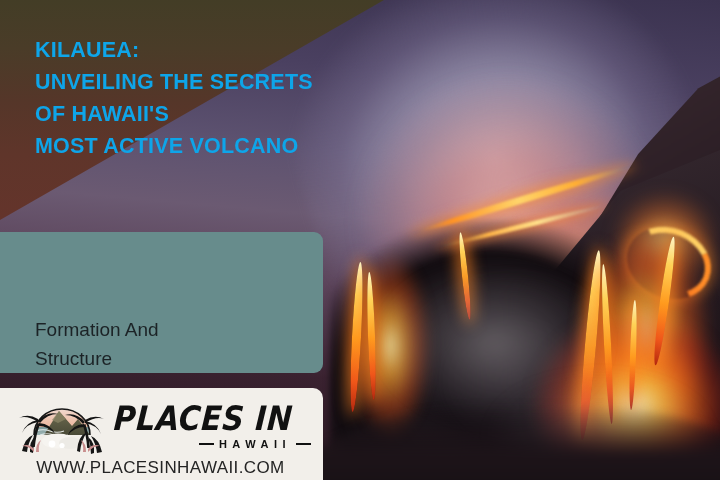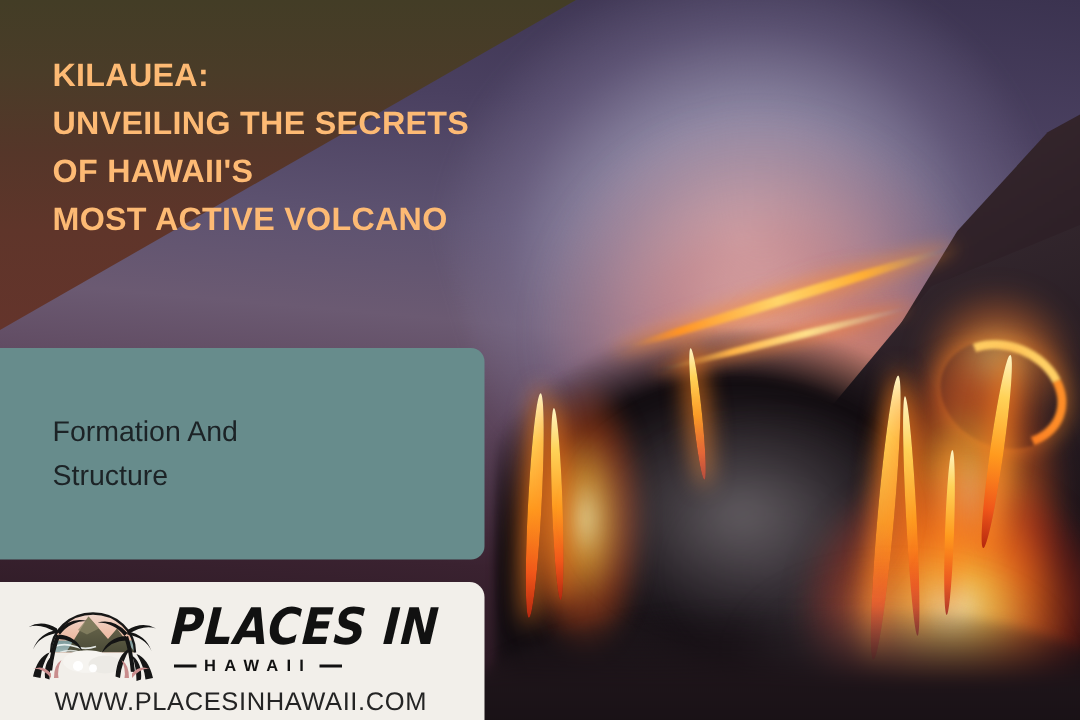--- a/index.html
+++ b/index.html
@@ -195,36 +195,36 @@
       #553629 46%,
       #5f352a 70%,
       #64342b 100%);
     clip-path:polygon(0 0, 384px 0, 0 220px);
   }
 
   
   .title {
     position:absolute; left:35px; top:34px;
     width:370px;
-    color:#fdba74;
+    color:#0ea5e9;
     font-size:21.5px;
     font-weight:bold;
     line-height:32px;
     letter-spacing:.2px;
     text-transform:uppercase;
     white-space:pre-line;
   }
 
   
   .caption-card {
     position:absolute; left:0; top:232px;
     width:323px; height:141px;
     background:#678c8c;
     border-radius:0 9px 9px 0;
-    display:flex; align-items:center;
+    display:flex; align-items:flex-end;
   }
   .caption-text {
     margin-left:35px; margin-right:22px;
     color:#1c2326;
     font-size:19px;
     line-height:29px;
     font-weight:400;
     white-space:pre-line;
   }
 
@@ -248,21 +248,21 @@
   }
   .logo-places {
     font-family:"DejaVu Sans", sans-serif;
     font-size:30px; font-weight:bold; font-style:italic;
     color:#111111; line-height:.98; letter-spacing:.5px;
     transform:scaleY(1.12) skewX(-4deg);
     transform-origin:left center;
   }
   .logo-hawaii {
     display:flex; align-items:center; gap:5px;
-    margin-top:5px; padding-left:2px;
+    margin-top:5px; padding-left:2px;justify-content:flex-end;
   }
   .logo-hawaii .dash {
     display:block; width:15px; height:2.5px; background:#111;
   }
   .logo-hawaii .word {
     font-size:11px; font-weight:bold; color:#111;
     letter-spacing:5.5px; line-height:1;
   }
   .logo-url {
     text-align:center;

